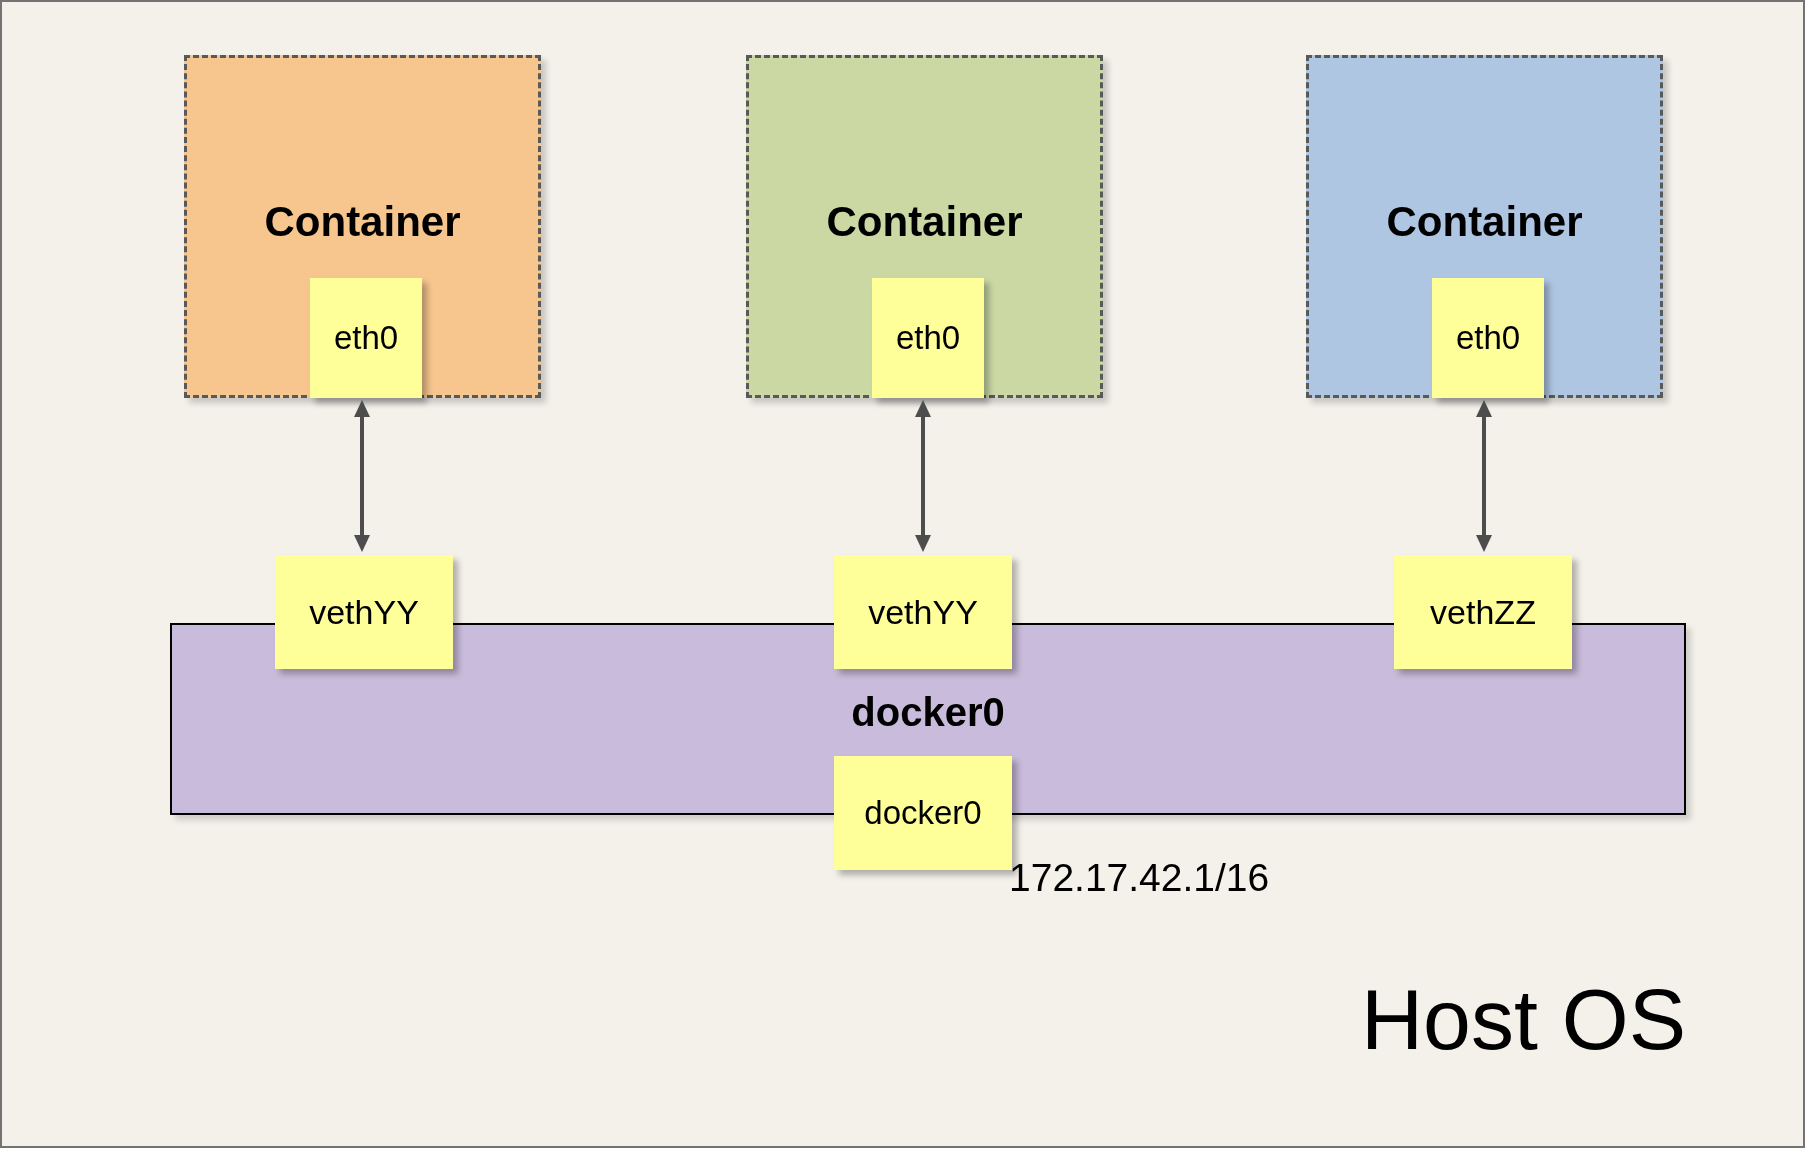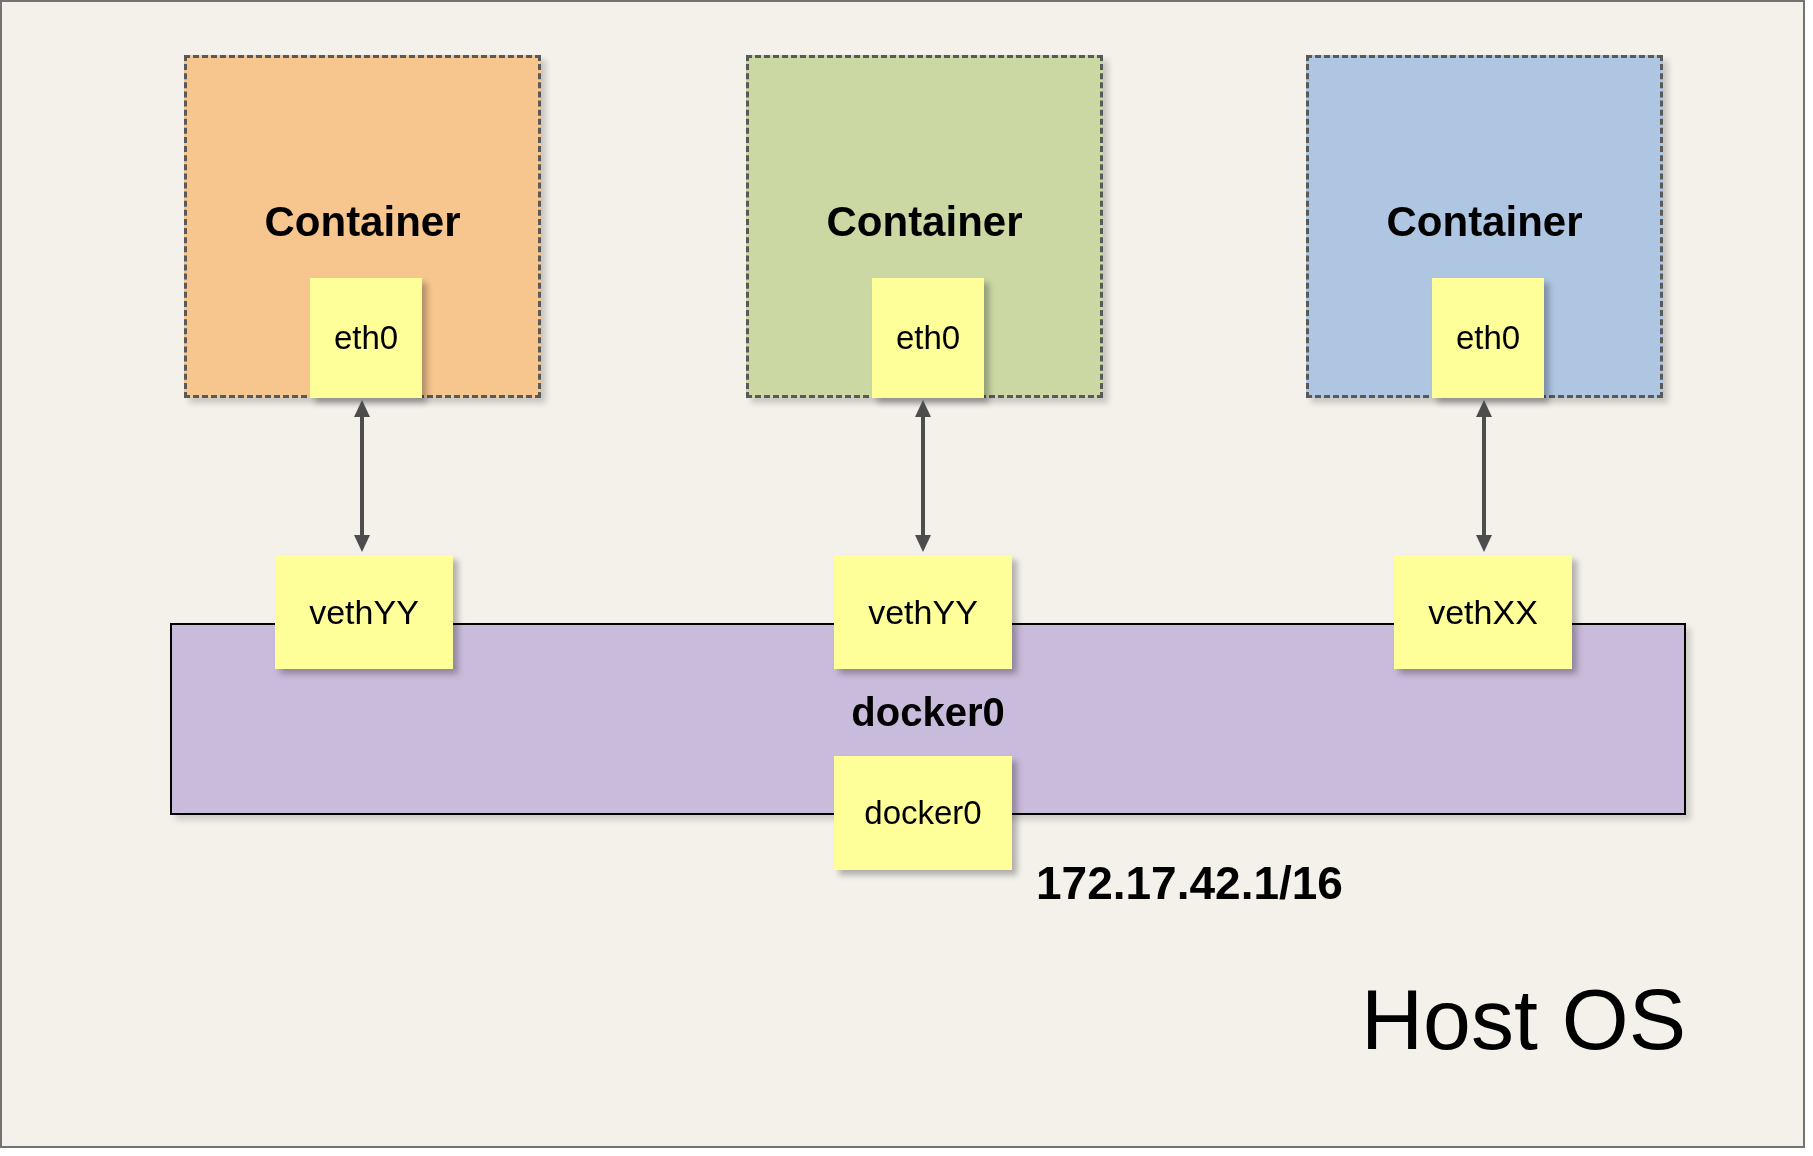--- a/index.html
+++ b/index.html
@@ -68,24 +68,23 @@
     font-weight: bold;
     z-index: 2;
   }
   .docker0-note {
     left: 832px; top: 754px;
     width: 178px; height: 114px;
     z-index: 3;
   }
   .ip-label {
     position: absolute;
-    left: 1034px; top: 854px;
-    font-size: 46px;
+    left: 1007px; top: 854px;
+    font-size: 39px;
     z-index: 2;
-    font-weight: bold;
   }
   .host-label {
     position: absolute;
     left: 168px; top: 968px;
     width: 1516px;
     text-align: right;
     font-size: 86px;
     font-weight: normal;
   }
 </style>
@@ -134,21 +133,21 @@
   <div class="bridge-bar" style="background-color: rgb(201, 187, 219);"></div>
   <div class="bridge-label">docker0</div>
 
   <div class="note veth-note" style="left: 273px; background-color: rgb(255, 255, 153);">
     <span>vethYY</span>
   </div>
   <div class="note veth-note" style="left: 832px; background-color: rgb(255, 255, 153);">
     <span>vethYY</span>
   </div>
   <div class="note veth-note" style="left: 1392px; background-color: rgb(255, 255, 153);">
-    <span>vethXX</span>
+    <span>vethZZ</span>
   </div>
 
   <div class="note docker0-note" style="background-color: rgb(255, 255, 153);">
     <span>docker0</span>
   </div>
 
   <div class="ip-label">172.17.42.1/16</div>
 
   <div class="host-label">Host OS</div>
 

